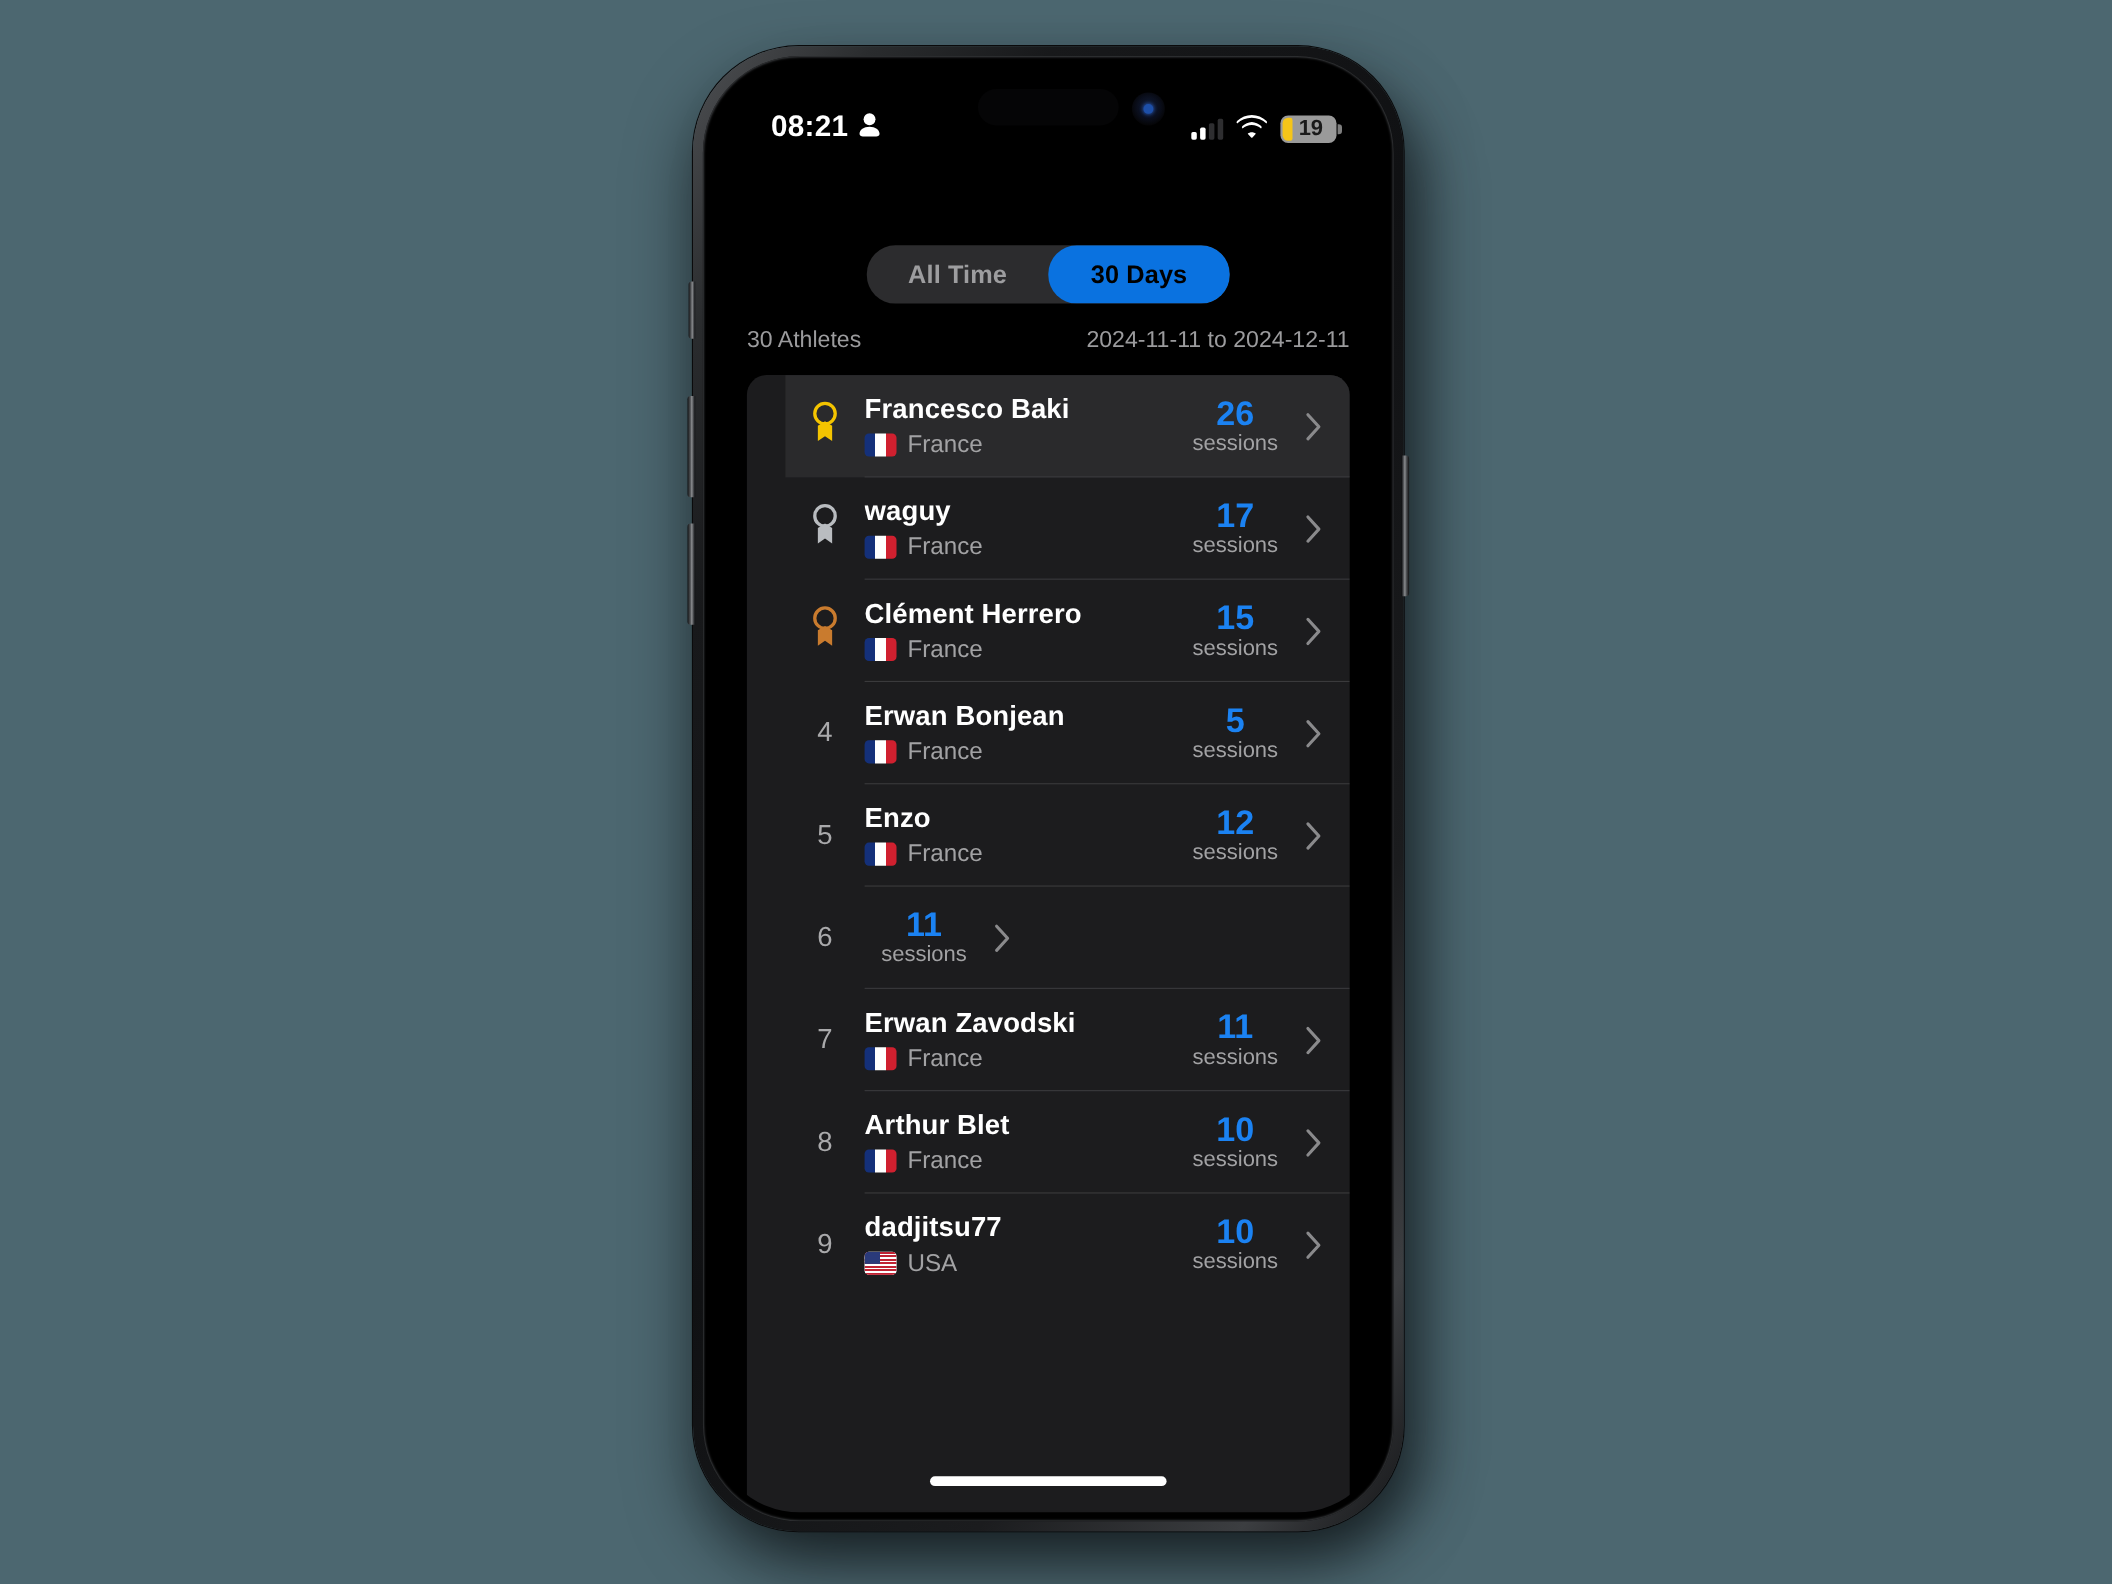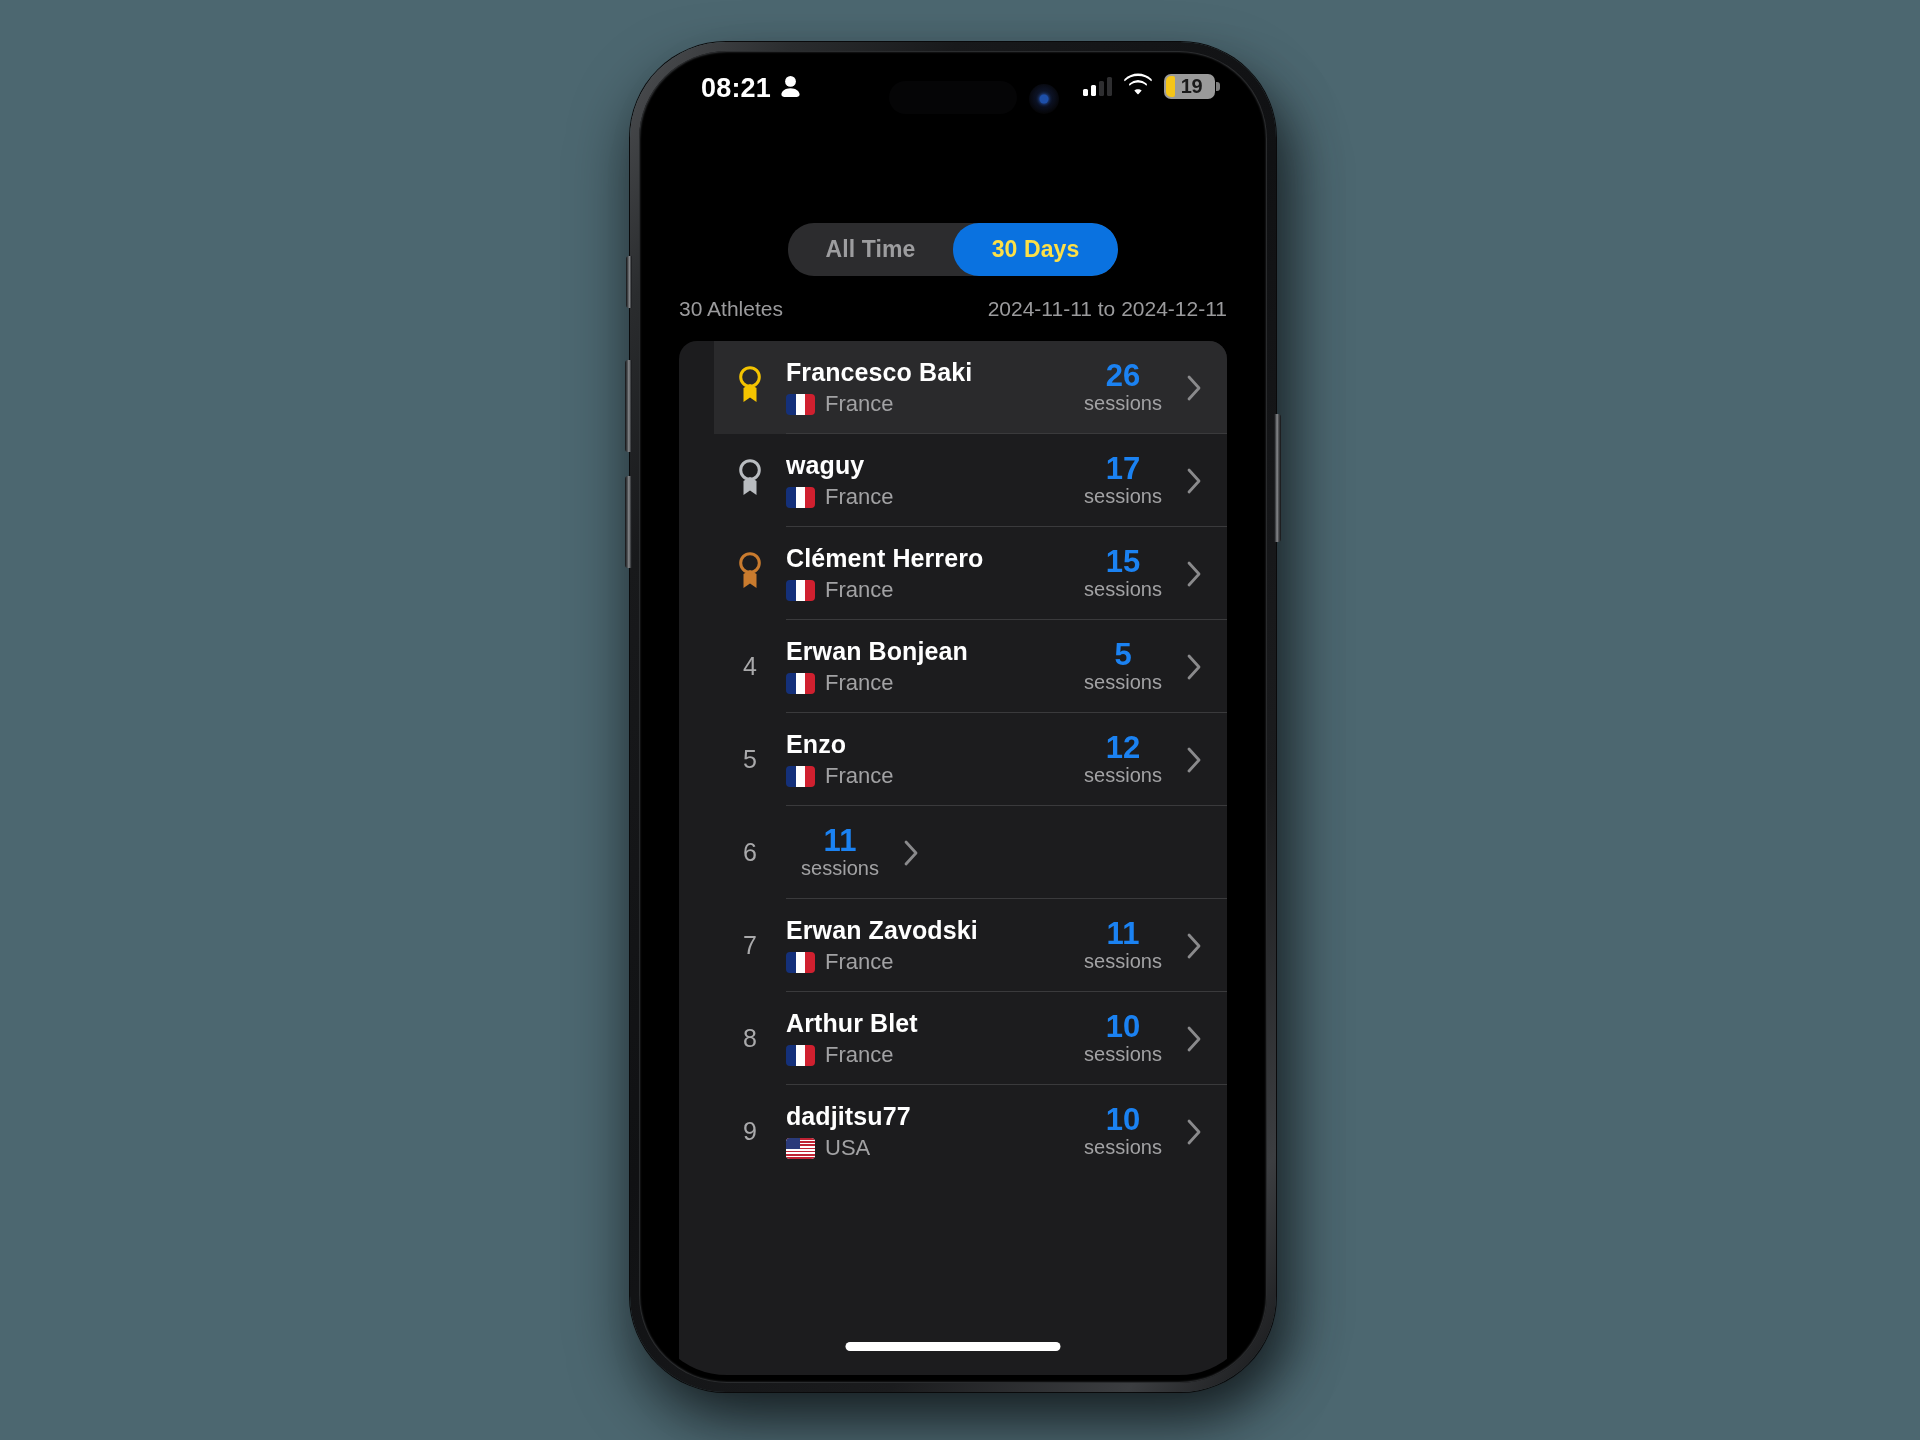--- a/index.html
+++ b/index.html
@@ -80,21 +80,21 @@
                 border-radius: 0 3px 3px 0;
                 background: linear-gradient(270deg, #101113 0%, #55575a 38%, #8b8d90 55%, #3e4043 80%, #0d0e10 100%); }
 
   
   .status-bar {
     position: absolute;
     left: 0; top: 0;
     width: 100%;
     height: 72px;
     display: flex;
-    align-items: flex-start;
+    align-items: flex-end;
     justify-content: space-between;
     padding: 0 44px 0 54px;
     box-sizing: border-box;
     color: #ffffff;
     z-index: 6;
   }
   .status-left {
     display: flex;
     align-items: center;
     gap: 9px;
@@ -261,21 +261,21 @@
     justify-content: center;
     font-size: 23px;
     font-weight: 600;
     color: #9d9d9f;
     cursor: pointer;
     border-radius: 26px;
     letter-spacing: 0.1px;
   }
   .seg-item.active {
     background: #0a72e0;
-    color: #fde047;
+    color: #000000;
   }
 
   
   .meta-row {
     position: absolute;
     left: 0;
     top: 238px;
     width: 100%;
     display: flex;
     justify-content: space-between;

